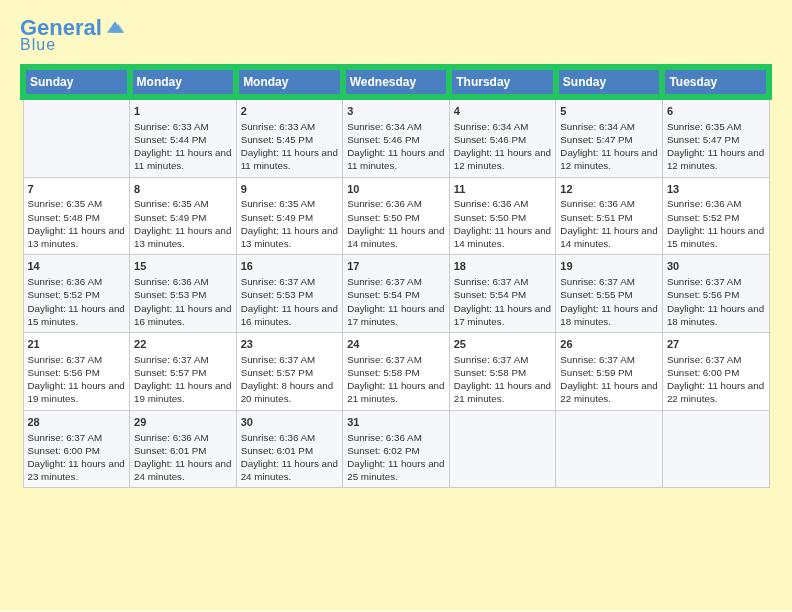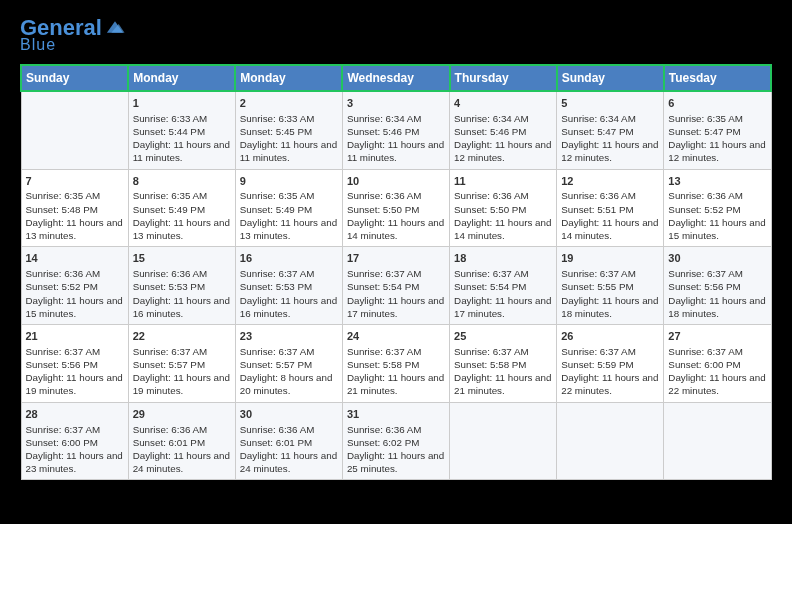--- a/index.html
+++ b/index.html
@@ -5,22 +5,22 @@
     * { margin: 0; padding: 0; box-sizing: border-box; }
     body {
       font-family: Arial, sans-serif;
       background: #fff;
       width: 792px;
       height: 612px;
       overflow: hidden;
     }
     .page {
       width: 792px;
-      height: 524px;
-      background: #000000;
+      height: 611px;
+      background: #fef9c3;
       padding: 16px 20px 10px 20px;
     }
     .header {
       display: flex;
       align-items: flex-start;
       justify-content: space-between;
       margin-bottom: 10px;
     }
     .logo {
       display: flex;
@@ -59,21 +59,21 @@
       border-collapse: collapse;
       font-size: 10.5px;
     }
     thead tr th {
       background-color: #4a7fc1;
       color: #fff;
       padding: 5px 4px;
       text-align: left;
       font-size: 12px;
       font-weight: bold;
-      border: 2px solid #22c55e;
+      border: 6px solid #22c55e;
     }
     tbody tr td {
       border: 1px solid #ccc;
       vertical-align: top;
       padding: 4px 4px;
       min-width: 95px;
       color: #333;
       line-height: 1.35;
     }
     tbody tr:nth-child(odd) td {

